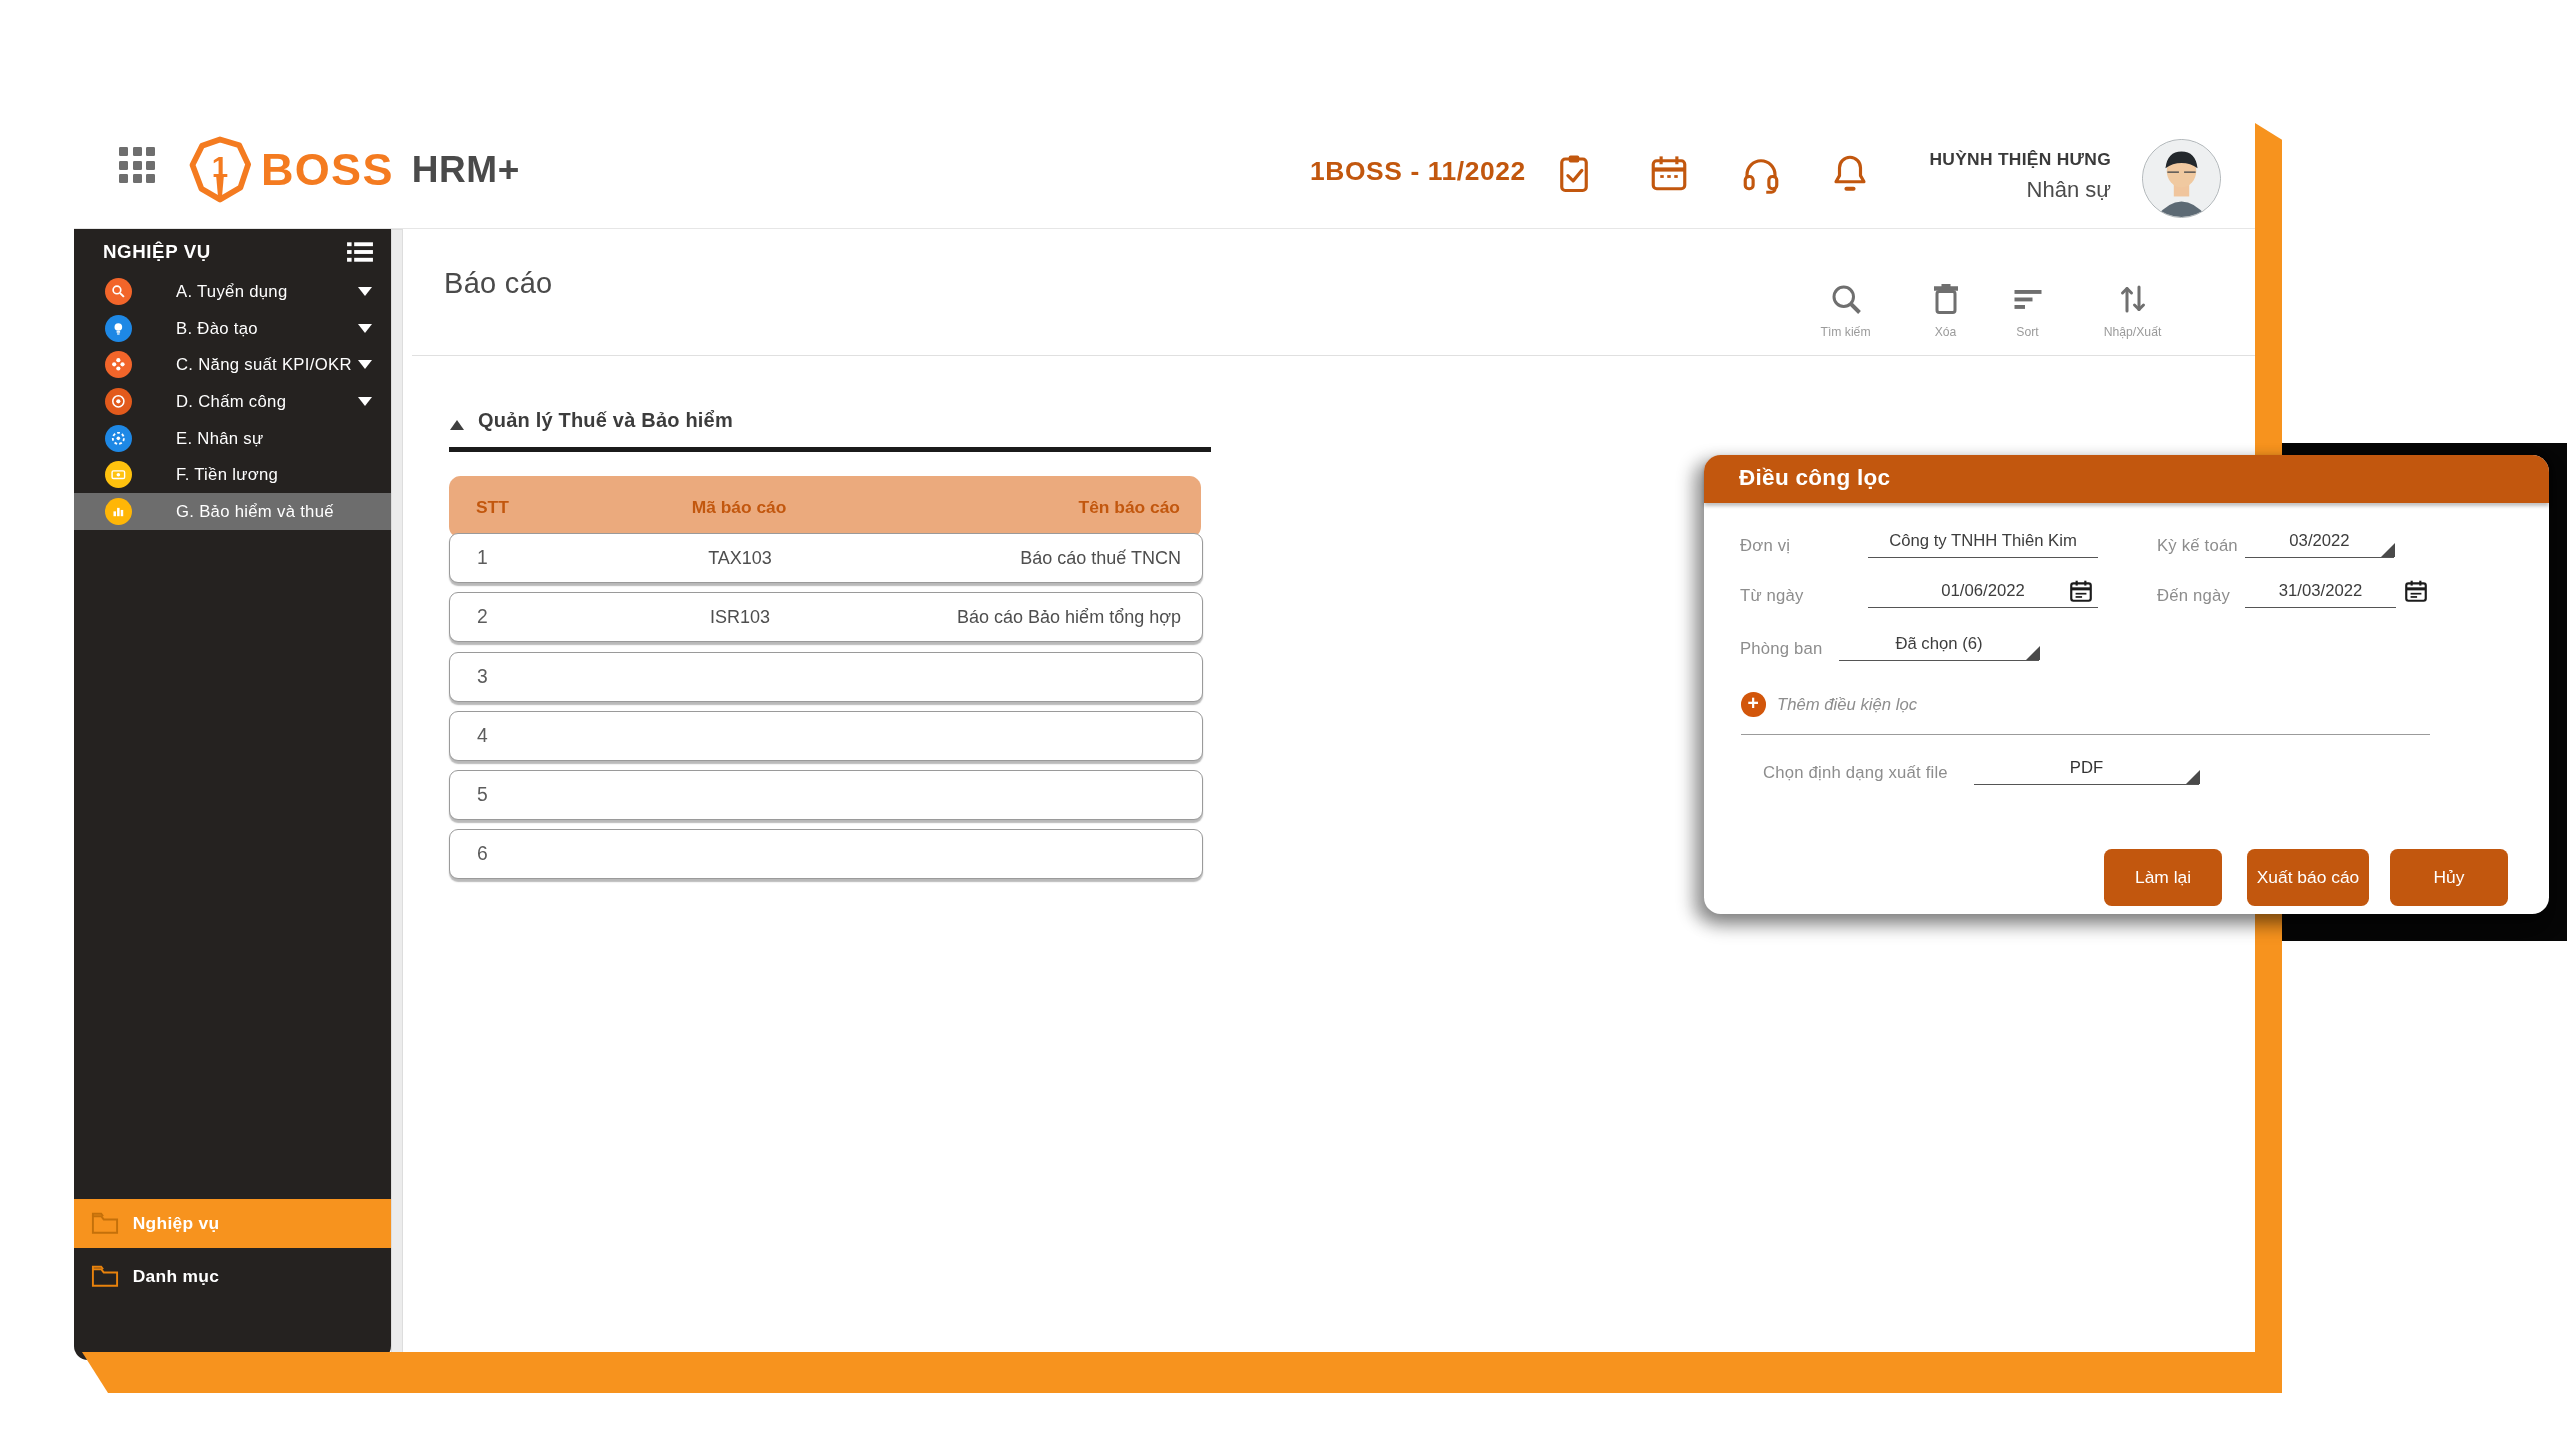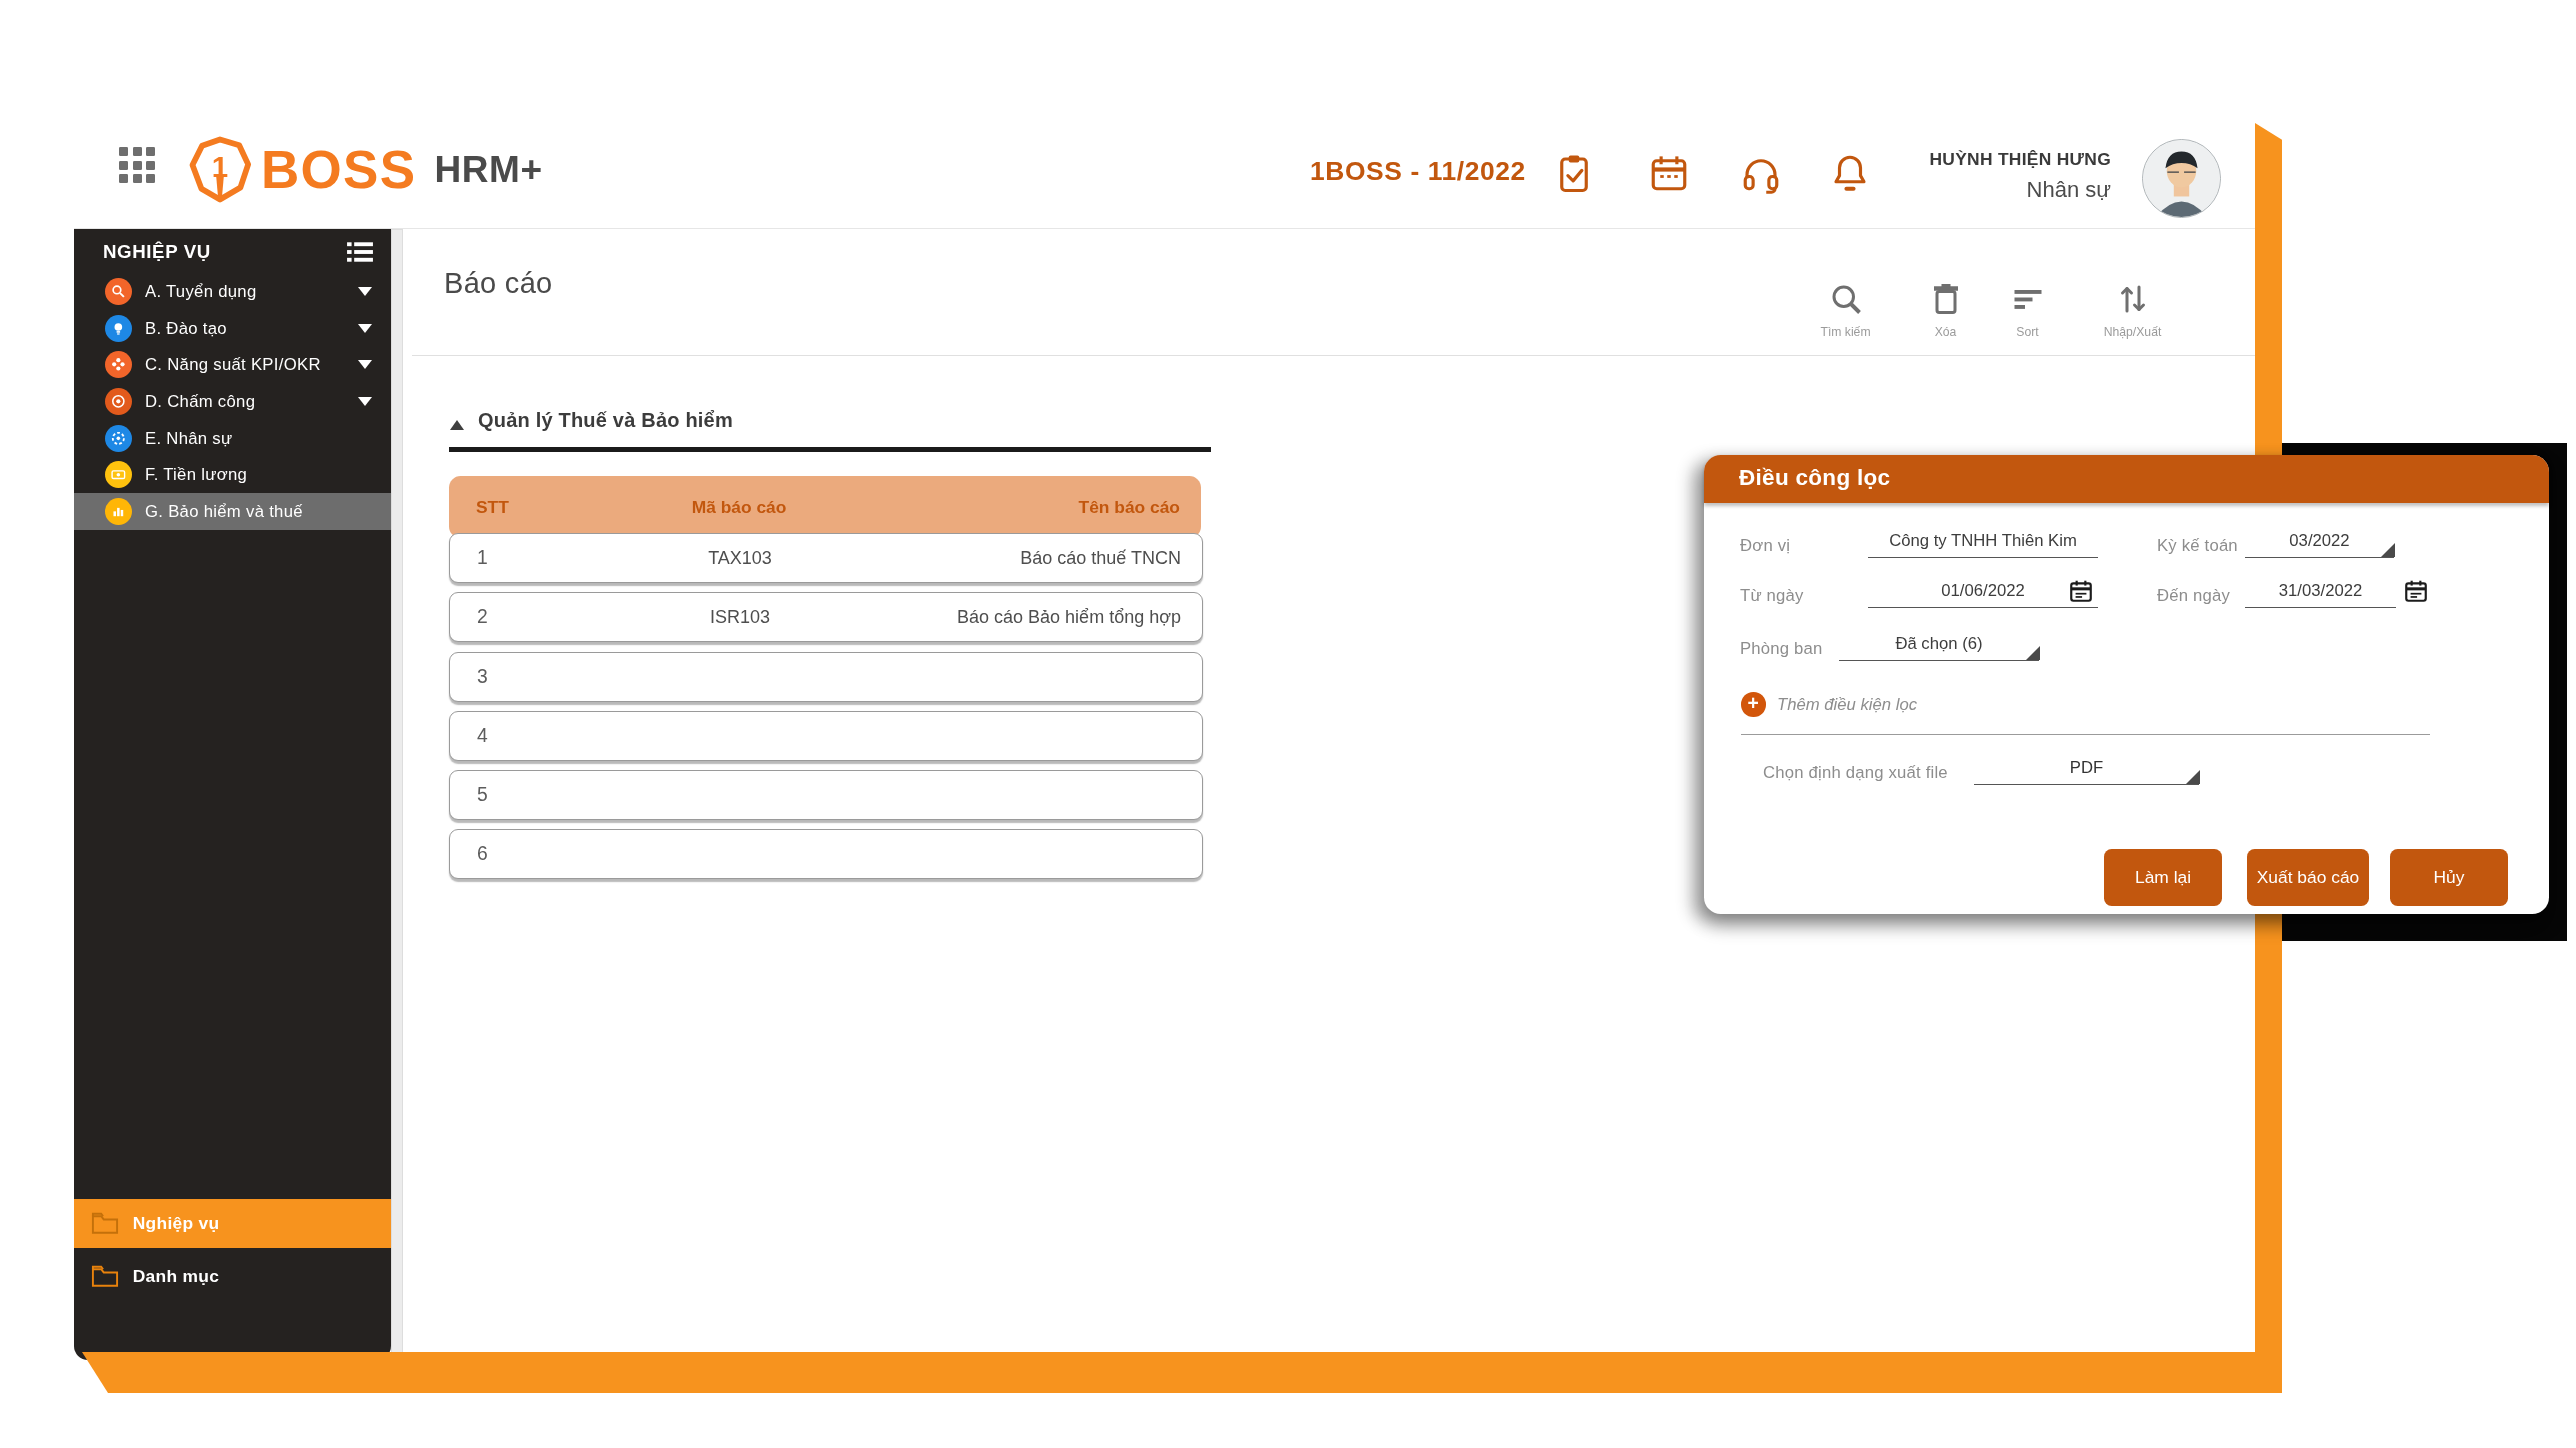--- a/index.html
+++ b/index.html
@@ -6,21 +6,21 @@
   .screen{position:relative;width:2576px;height:1449px;background:#fff;overflow:hidden;
           font-family:"Liberation Sans",sans-serif;color:#3c3c3c;}
   .abs{position:absolute;}
 
   
   .grid-icon{left:119px;top:147px;width:36px;height:36px;display:grid;
              grid-template-columns:repeat(3,9px);grid-template-rows:repeat(3,9px);gap:4.5px;}
   .grid-icon span{background:#6e6e6e;border-radius:1.3px;}
   .logo{left:188px;top:136px;display:flex;align-items:center;gap:9px;}
   .logo-mark{width:64px;height:67px;}
-  .logo-boss{font-size:53px;font-weight:800;color:#f47b20;letter-spacing:1.3px;}
+  .logo-boss{font-size:45px;font-weight:800;color:#f47b20;letter-spacing:1.3px;}
   .logo-hrm{font-size:37px;font-weight:700;color:#4a4a4a;margin-left:9px;letter-spacing:0.6px;}
   .period-title{left:1310px;top:156px;font-size:26.4px;font-weight:800;color:#c2570e;letter-spacing:0.6px;}
   .hicon{width:42px;height:42px;top:152px;cursor:pointer;}
   .user-block{right:465px;top:149px;text-align:right;}
   .user-name{font-size:17.4px;font-weight:700;color:#3a3a3a;letter-spacing:0.3px;}
   .user-role{font-size:22px;color:#4c4c4c;margin-top:7px;}
   .avatar{left:2142px;top:139px;width:77px;height:77px;border-radius:50%;
           border:1.3px solid #aeb4b7;overflow:hidden;background:#f1f2f3;}
   .hdr-divider{left:74px;top:228px;width:2183px;height:1.3px;background:#e6e6e6;}
 
@@ -32,21 +32,21 @@
   .modal-backdrop{left:2282px;top:443px;width:285px;height:498px;background:#060606;z-index:6;}
 
   
   .sidebar{left:74px;top:229px;width:317px;height:1131px;background:#252220;
            border-radius:0 0 14px 14px;z-index:2;}
   .side-scroll{left:391px;top:229px;width:10.3px;height:1124px;background:#ececec;border:0.6px solid #ddd;z-index:1;}
   .side-title-row{position:absolute;left:0;top:9px;width:100%;height:30px;}
   .side-title{position:absolute;left:29px;top:2.6px;font-size:18.7px;font-weight:700;color:#fff;letter-spacing:0.6px;}
   .list-icon{position:absolute;right:18px;top:2.6px;width:26px;height:22px;}
   .side-items{position:absolute;left:0;top:44px;width:100%;}
-  .side-item{position:absolute;left:0;width:100%;height:37px;display:flex;align-items:center;cursor:pointer;}
+  .side-item{position:absolute;left:0;width:100%;height:37px;display:flex;align-items:center;cursor:pointer;gap:31px;}
   .side-item.selected{background:#6d6d6d;}
   .sicon{margin-left:31px;width:27px;height:27px;border-radius:50%;display:flex;
          align-items:center;justify-content:center;flex:0 0 27px;}
   .side-label{margin-left:13px;font-size:16.7px;font-weight:500;color:#fff;letter-spacing:0.3px;}
   .caret{position:absolute;right:19.3px;width:0;height:0;border-left:7px solid transparent;
          border-right:7px solid transparent;border-top:9px solid #fff;}
   .side-footer-item{position:absolute;left:0;width:100%;height:49px;display:flex;align-items:center;cursor:pointer;}
   .side-footer-item.active{background:#f7931e;}
   .f-label{margin-left:14px;font-size:17.4px;font-weight:600;color:#fff;letter-spacing:0.3px;}
   .folder{margin-left:16.7px;width:28px;height:24.5px;flex:0 0 28px;}

